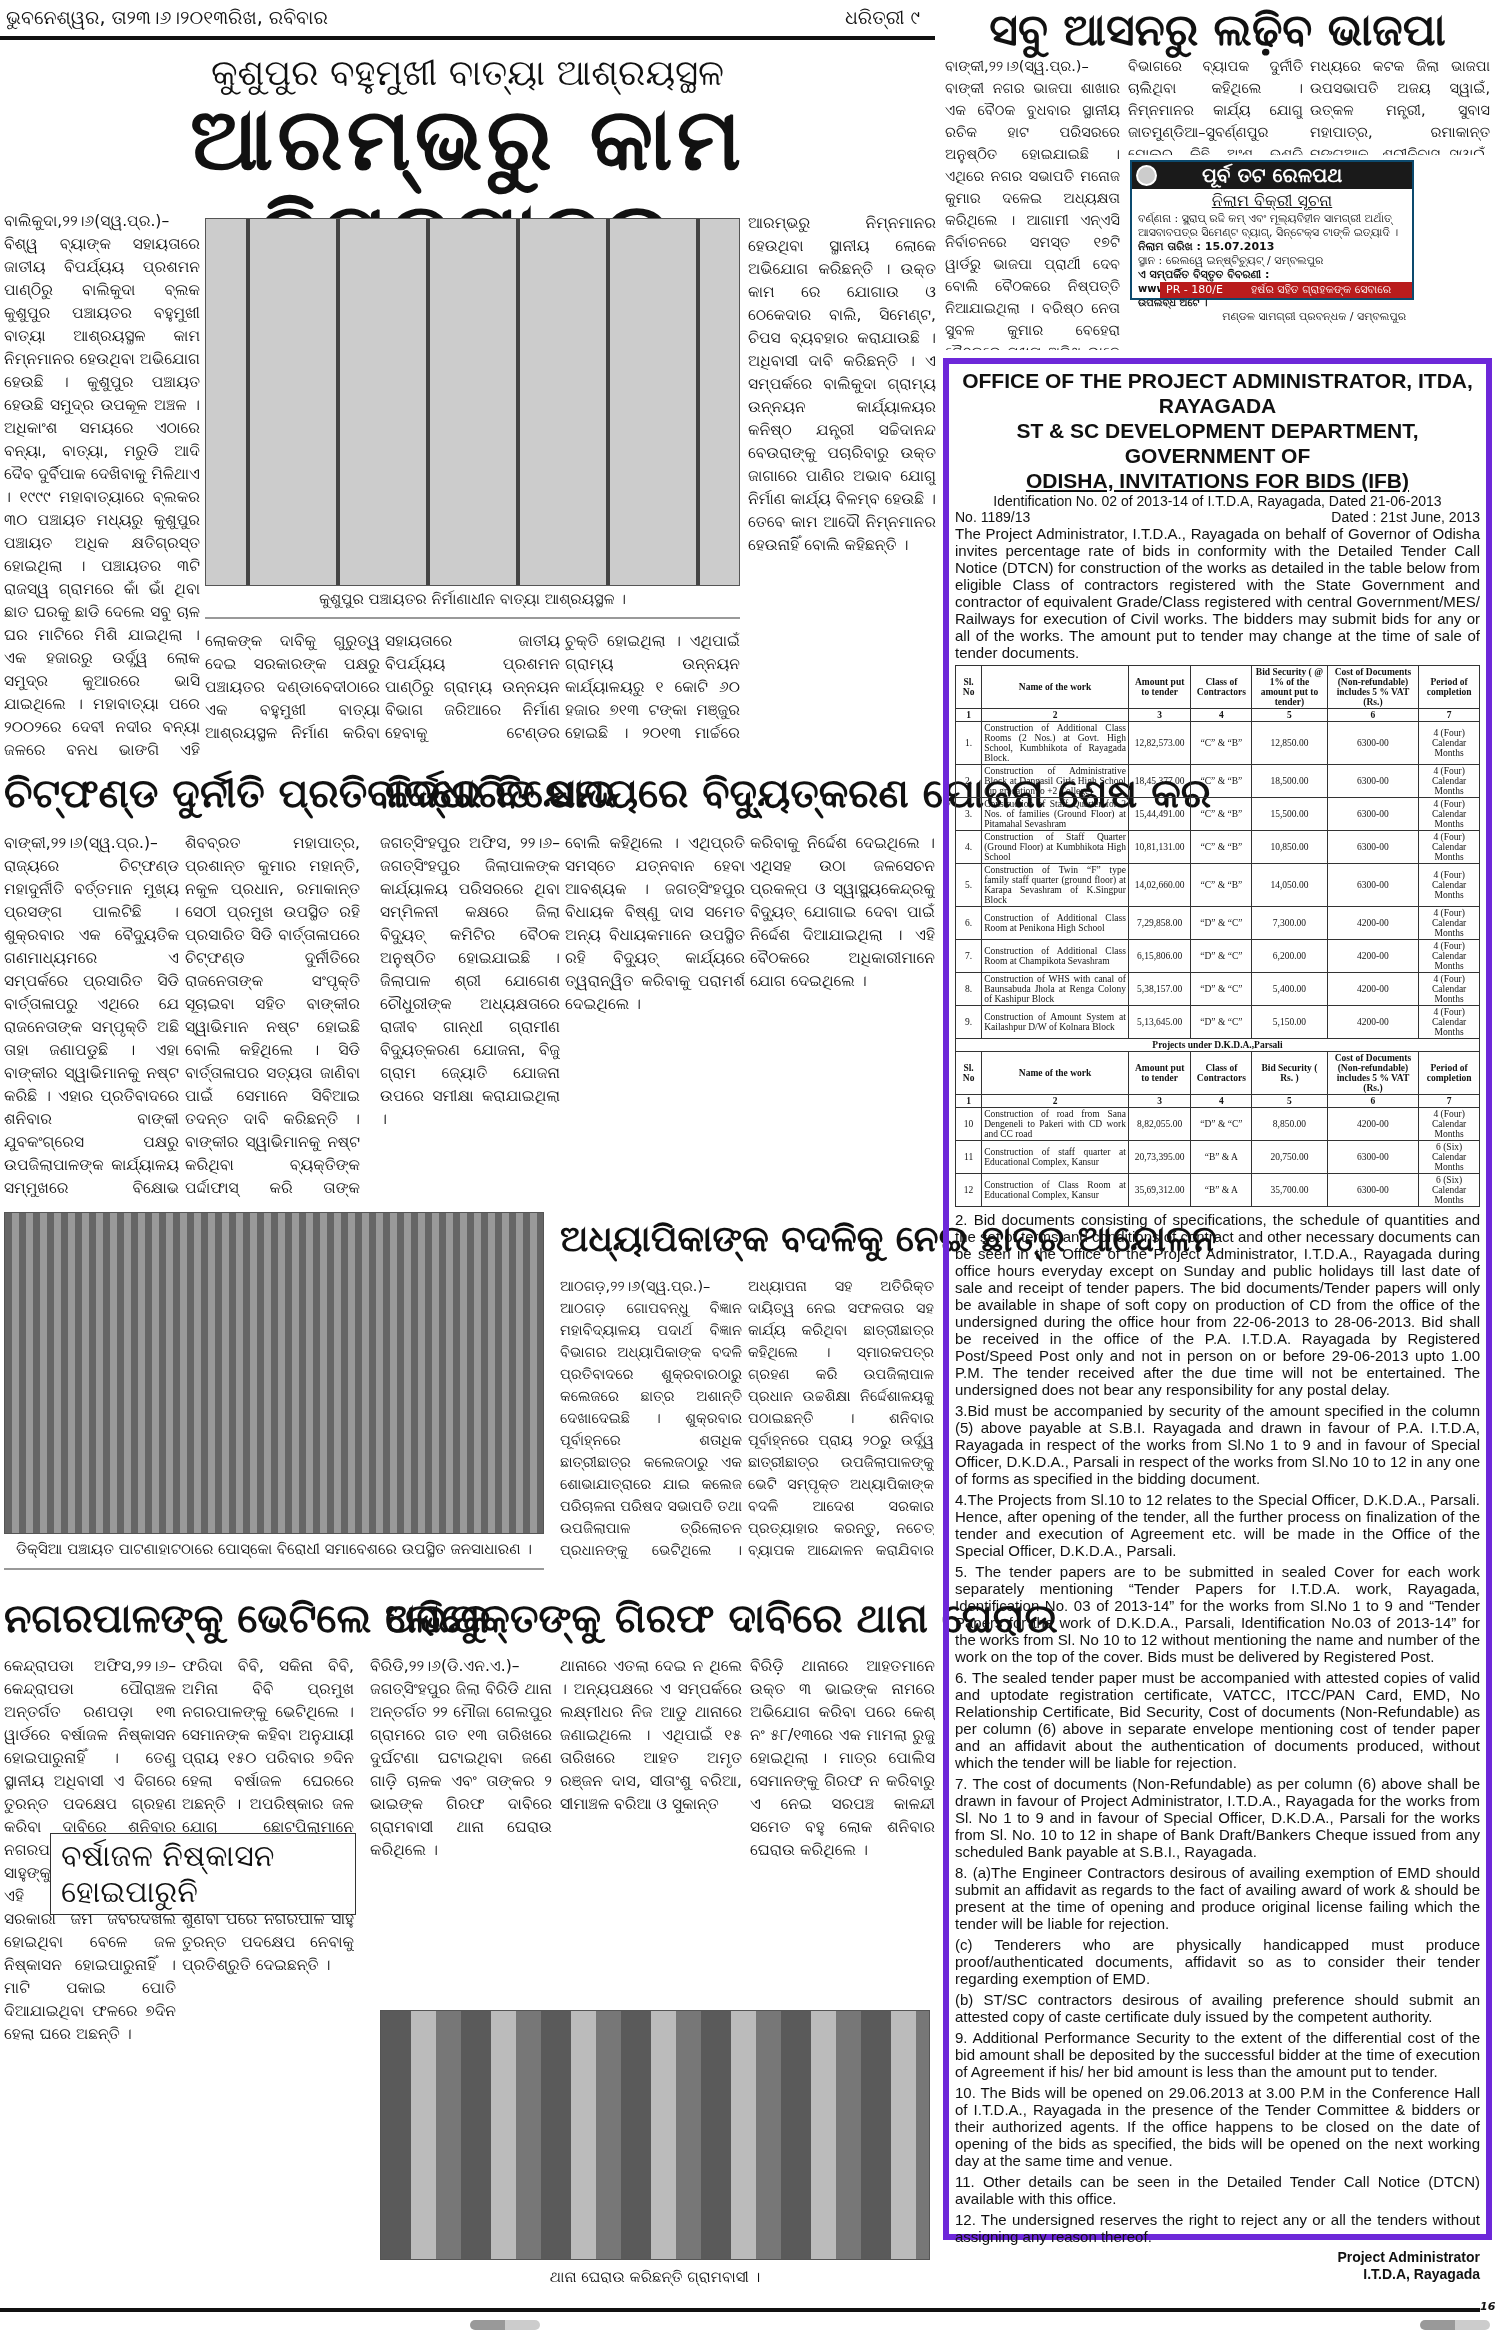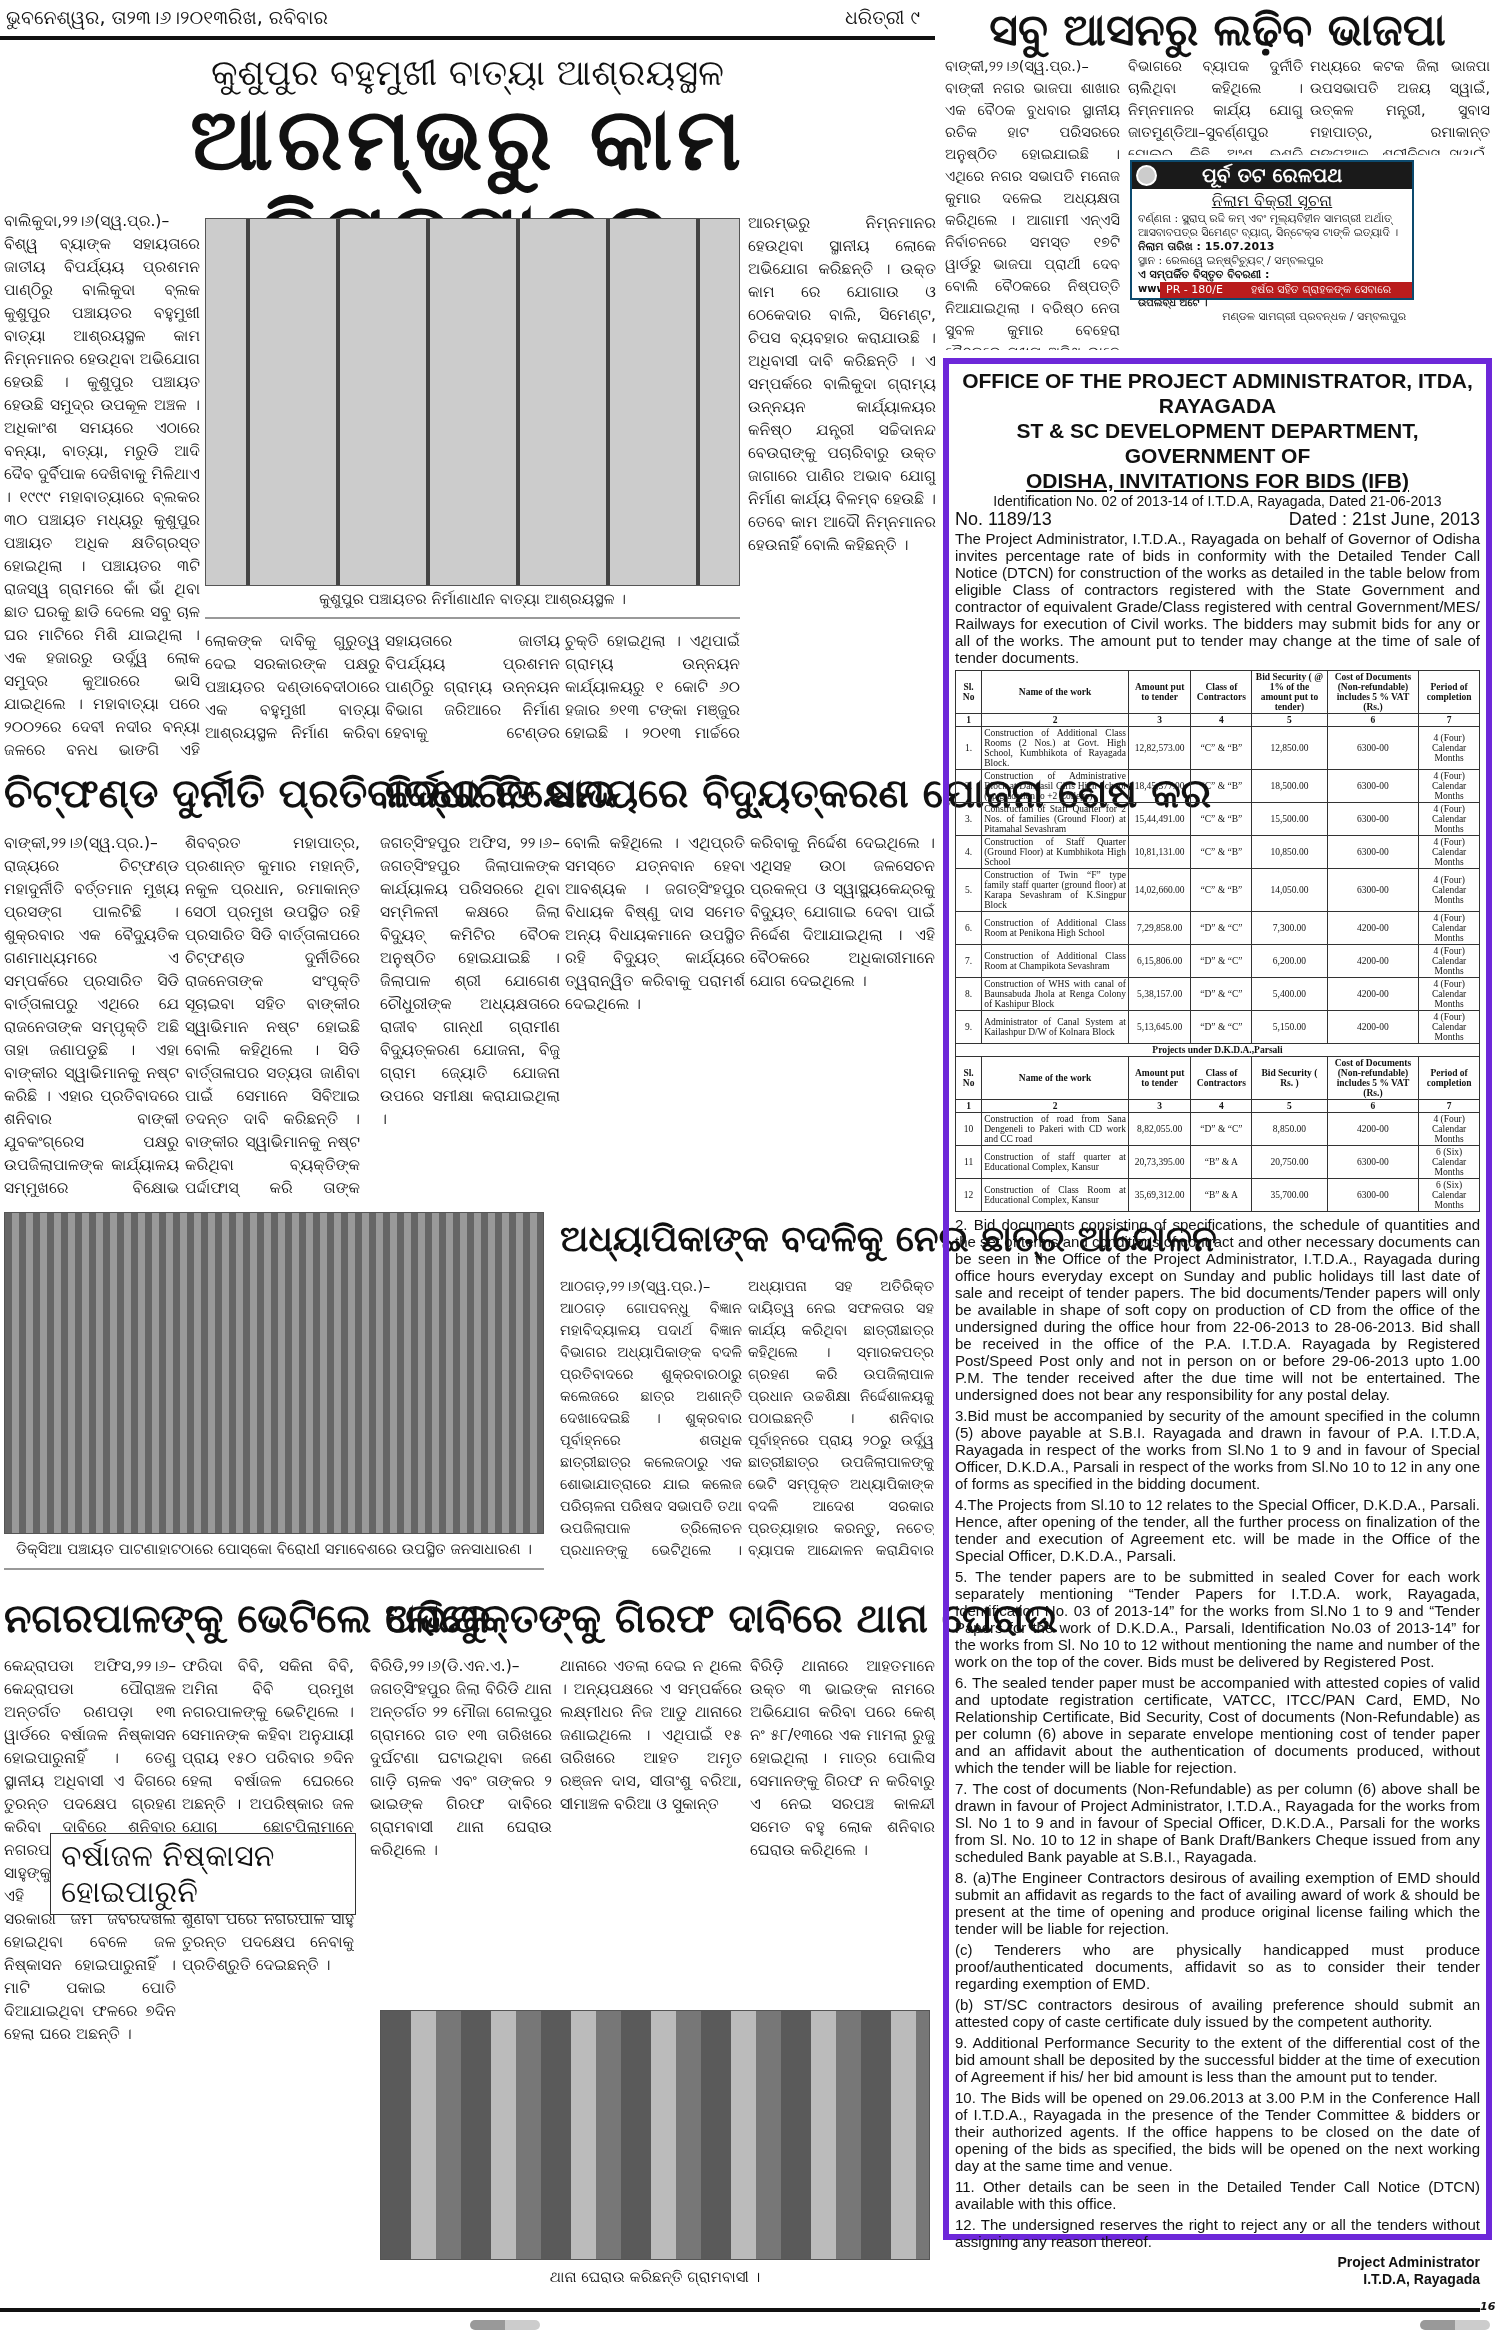--- a/index.html
+++ b/index.html
@@ -24,21 +24,21 @@
   .railad { left: 1130px; top: 160px; width: 284px; height: 140px; border: 2px solid #0c4a6e; }
   .railad .bar { background: #1a1a1a; color: #fff; height: 27px; font-size: 20px; font-weight: bold; text-align: center; line-height: 27px; position: relative; }
   .railad .logo { position: absolute; left: 4px; top: 3px; width: 21px; height: 21px; border-radius: 50%; background: #ccc; border: 2px solid #fff; }
   .railad .sub { text-align: center; font-size: 16px; text-decoration: underline; margin: 2px 0; }
   .railad .line { font-size: 11px; padding: 0 6px; line-height: 14px; }
   .railad .foot { position: absolute; bottom: 0; left: 0; right: 0; background: #b91c1c; color: #fff; font-size: 11px; height: 16px; line-height: 16px; padding-left: 6px; margin-left: 28px; }
   .tender { left: 943px; top: 358px; width: 549px; height: 1882px; border: 6px solid #6d28d9; padding: 4px 6px; font-family: "Liberation Sans", sans-serif; }
   .tender h1 { font-family: "Liberation Sans", sans-serif; font-size: 21px; text-align: center; font-weight: bold; line-height: 25px; }
   .tender h1.u { text-decoration: underline; }
   .tender .ident { text-align: center; font-size: 14px; }
-  .tender .nodate { display: flex; justify-content: space-between; font-size: 18px; }
+  .tender .nodate { display: flex; justify-content: space-between; font-size: 14px; }
   .tender p { font-size: 15px; line-height: 17px; text-align: justify; margin-bottom: 4px; }
   table.bids { width: 100%; border-collapse: collapse; font-family: "Liberation Serif", serif; font-size: 9.5px; margin: 4px 0; }
   table.bids th, table.bids td { border: 1px solid #333; padding: 1px 2px; text-align: center; vertical-align: middle; }
   table.bids th { font-weight: bold; }
   table.bids td.name { text-align: justify; width: 28%; }
   table.bids td.sl { width: 5%; }
   table.bids tr.sec td { font-weight: bold; }
   .sign { text-align: right; font-weight: bold; font-size: 14px; line-height: 17px; }
   .botline { left: 0; top: 2308px; width: 1480px; height: 4px; background: #111; }
   .folio { left: 1480px; top: 2300px; font-size: 11px; font-weight: bold; font-style: italic; }
@@ -215,21 +215,21 @@
           <td class="sl">8.</td>
           <td class="name">Construction of WHS with canal of Baunsabuda Jhola at Renga Colony of Kashipur Block</td>
           <td>5,38,157.00</td>
           <td>“D” &amp; “C”</td>
           <td>5,400.00</td>
           <td>4200-00</td>
           <td>4 (Four) Calendar Months</td>
         </tr>
         <tr>
           <td class="sl">9.</td>
-          <td class="name">Administrator of Canal System at Kailashpur D/W of Kolnara Block</td>
+          <td class="name">Construction of Amount System at Kailashpur D/W of Kolnara Block</td>
           <td>5,13,645.00</td>
           <td>“D” &amp; “C”</td>
           <td>5,150.00</td>
           <td>4200-00</td>
           <td>4 (Four) Calendar Months</td>
         </tr>
       </tbody>
     <tbody>
         <tr class="sec">
       <td colspan="7">Projects under D.K.D.A.,Parsali</td>

